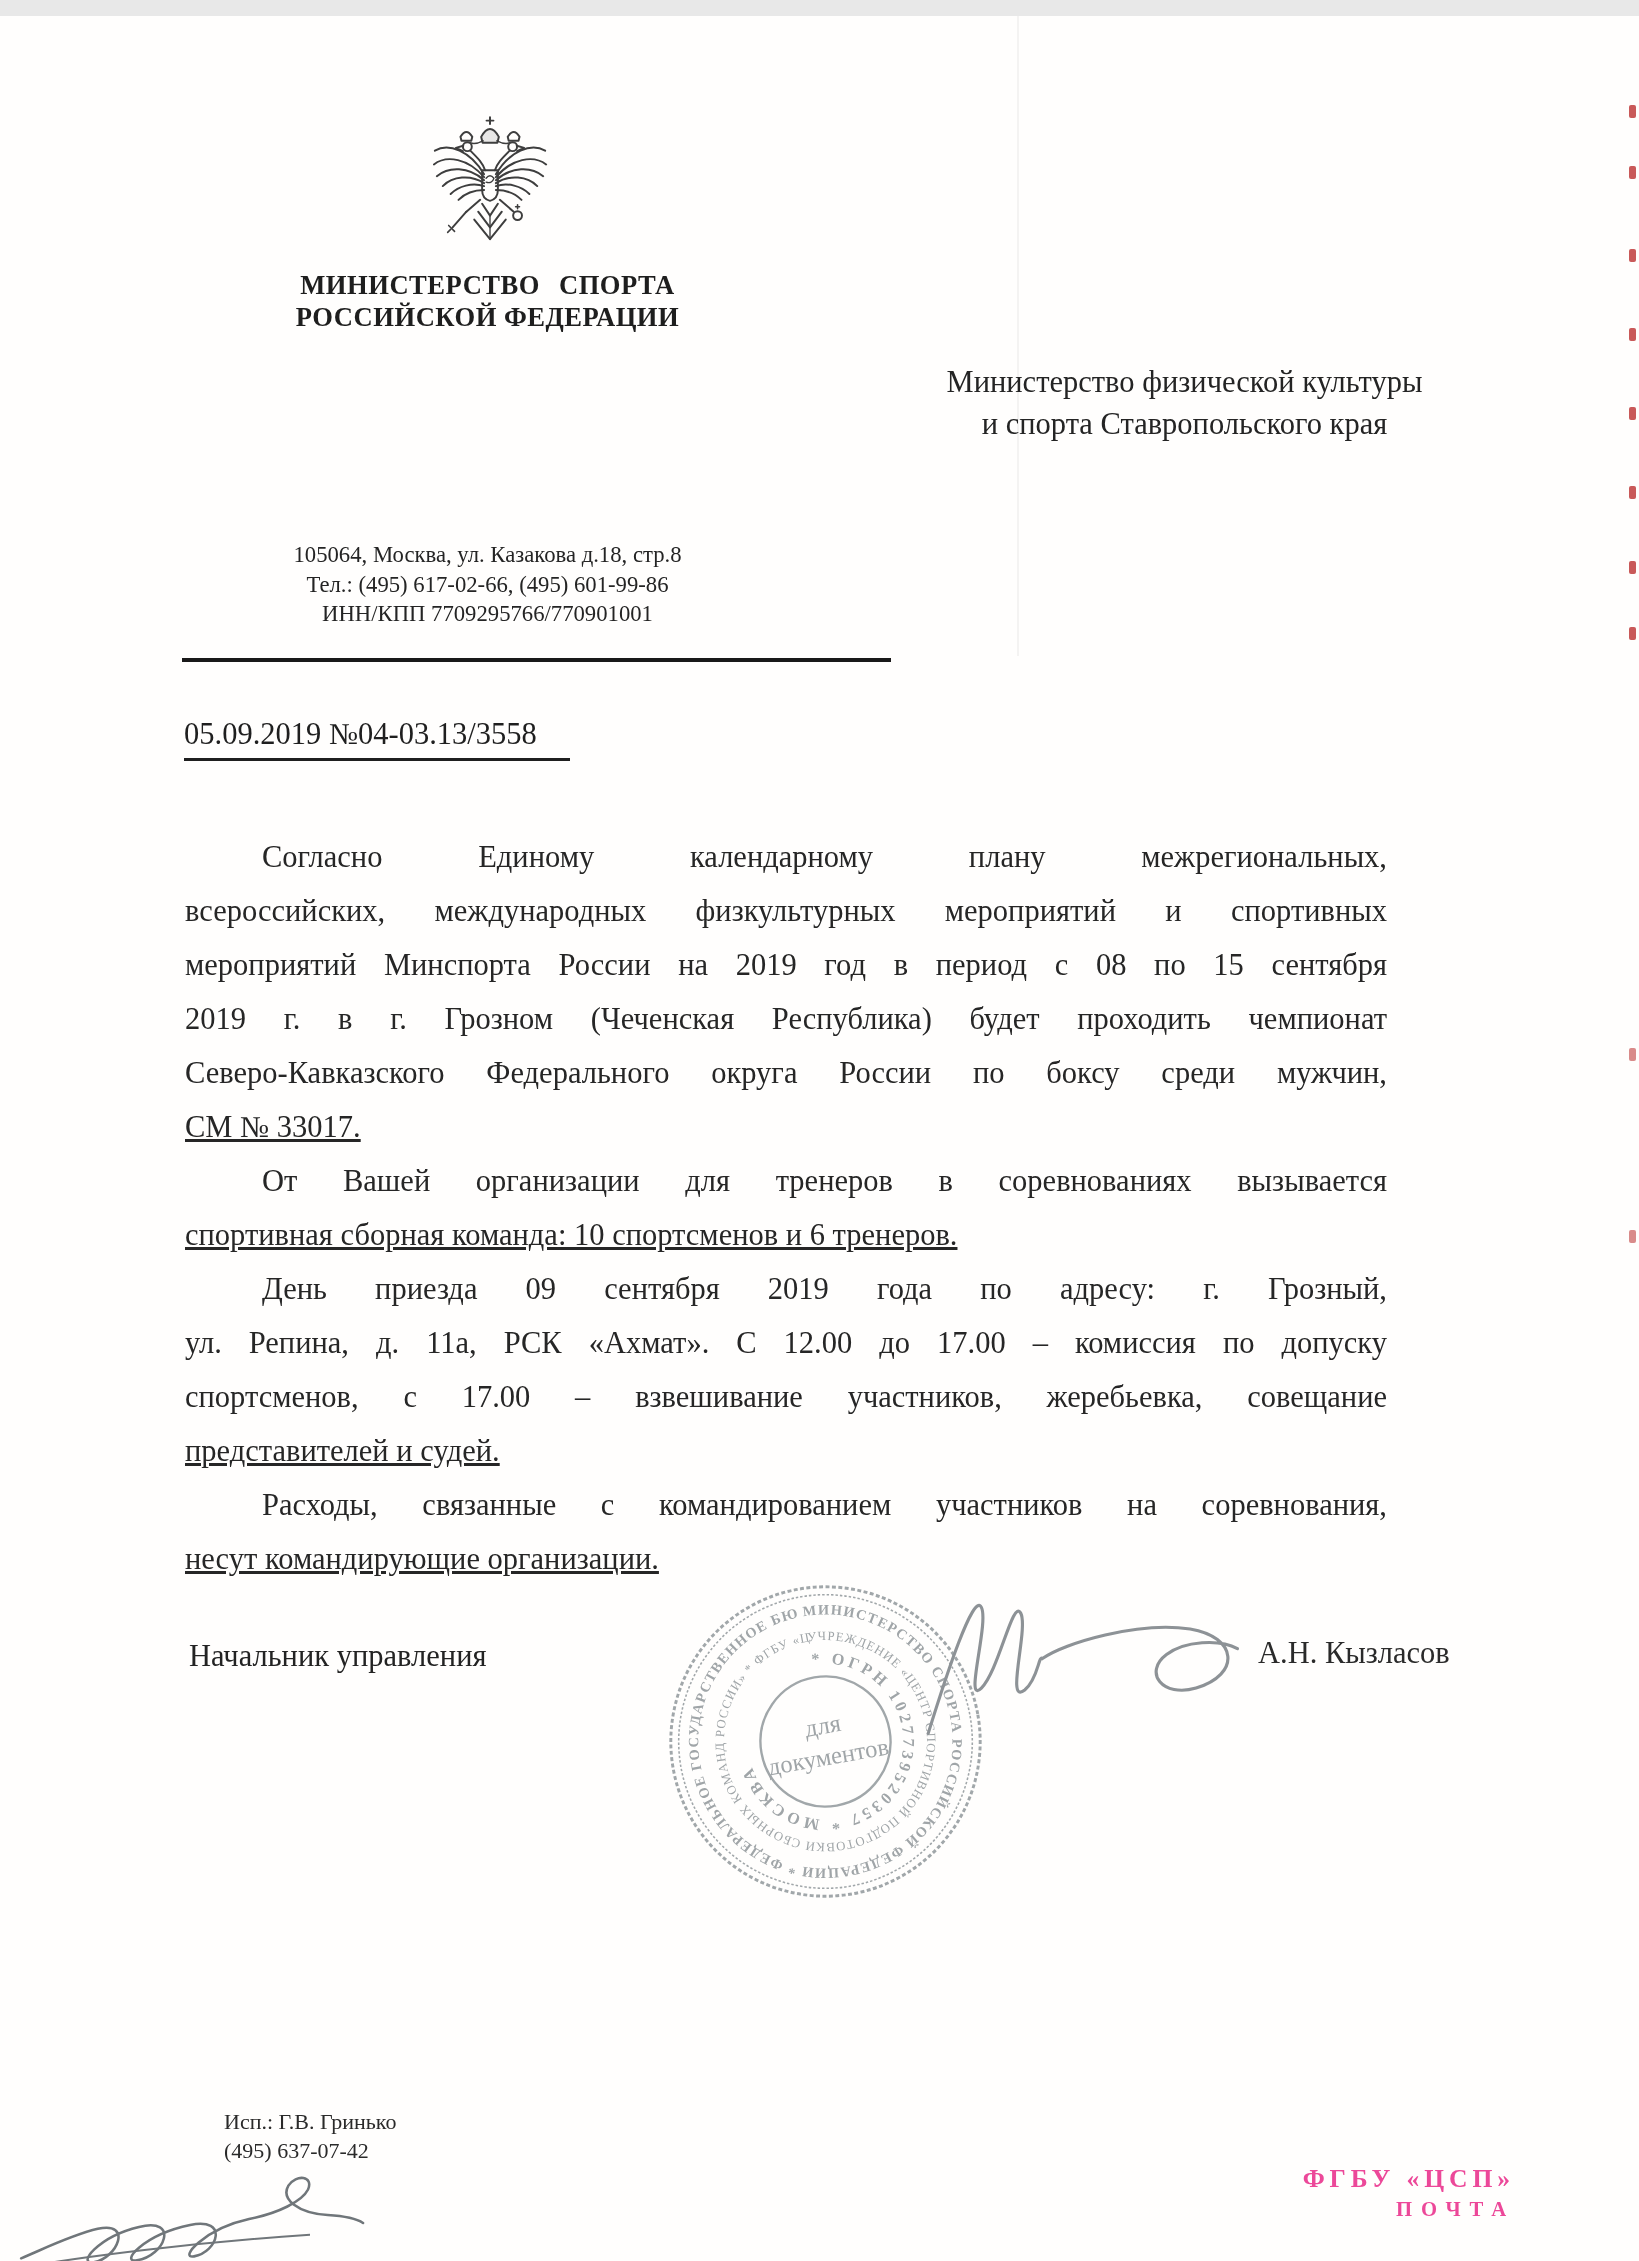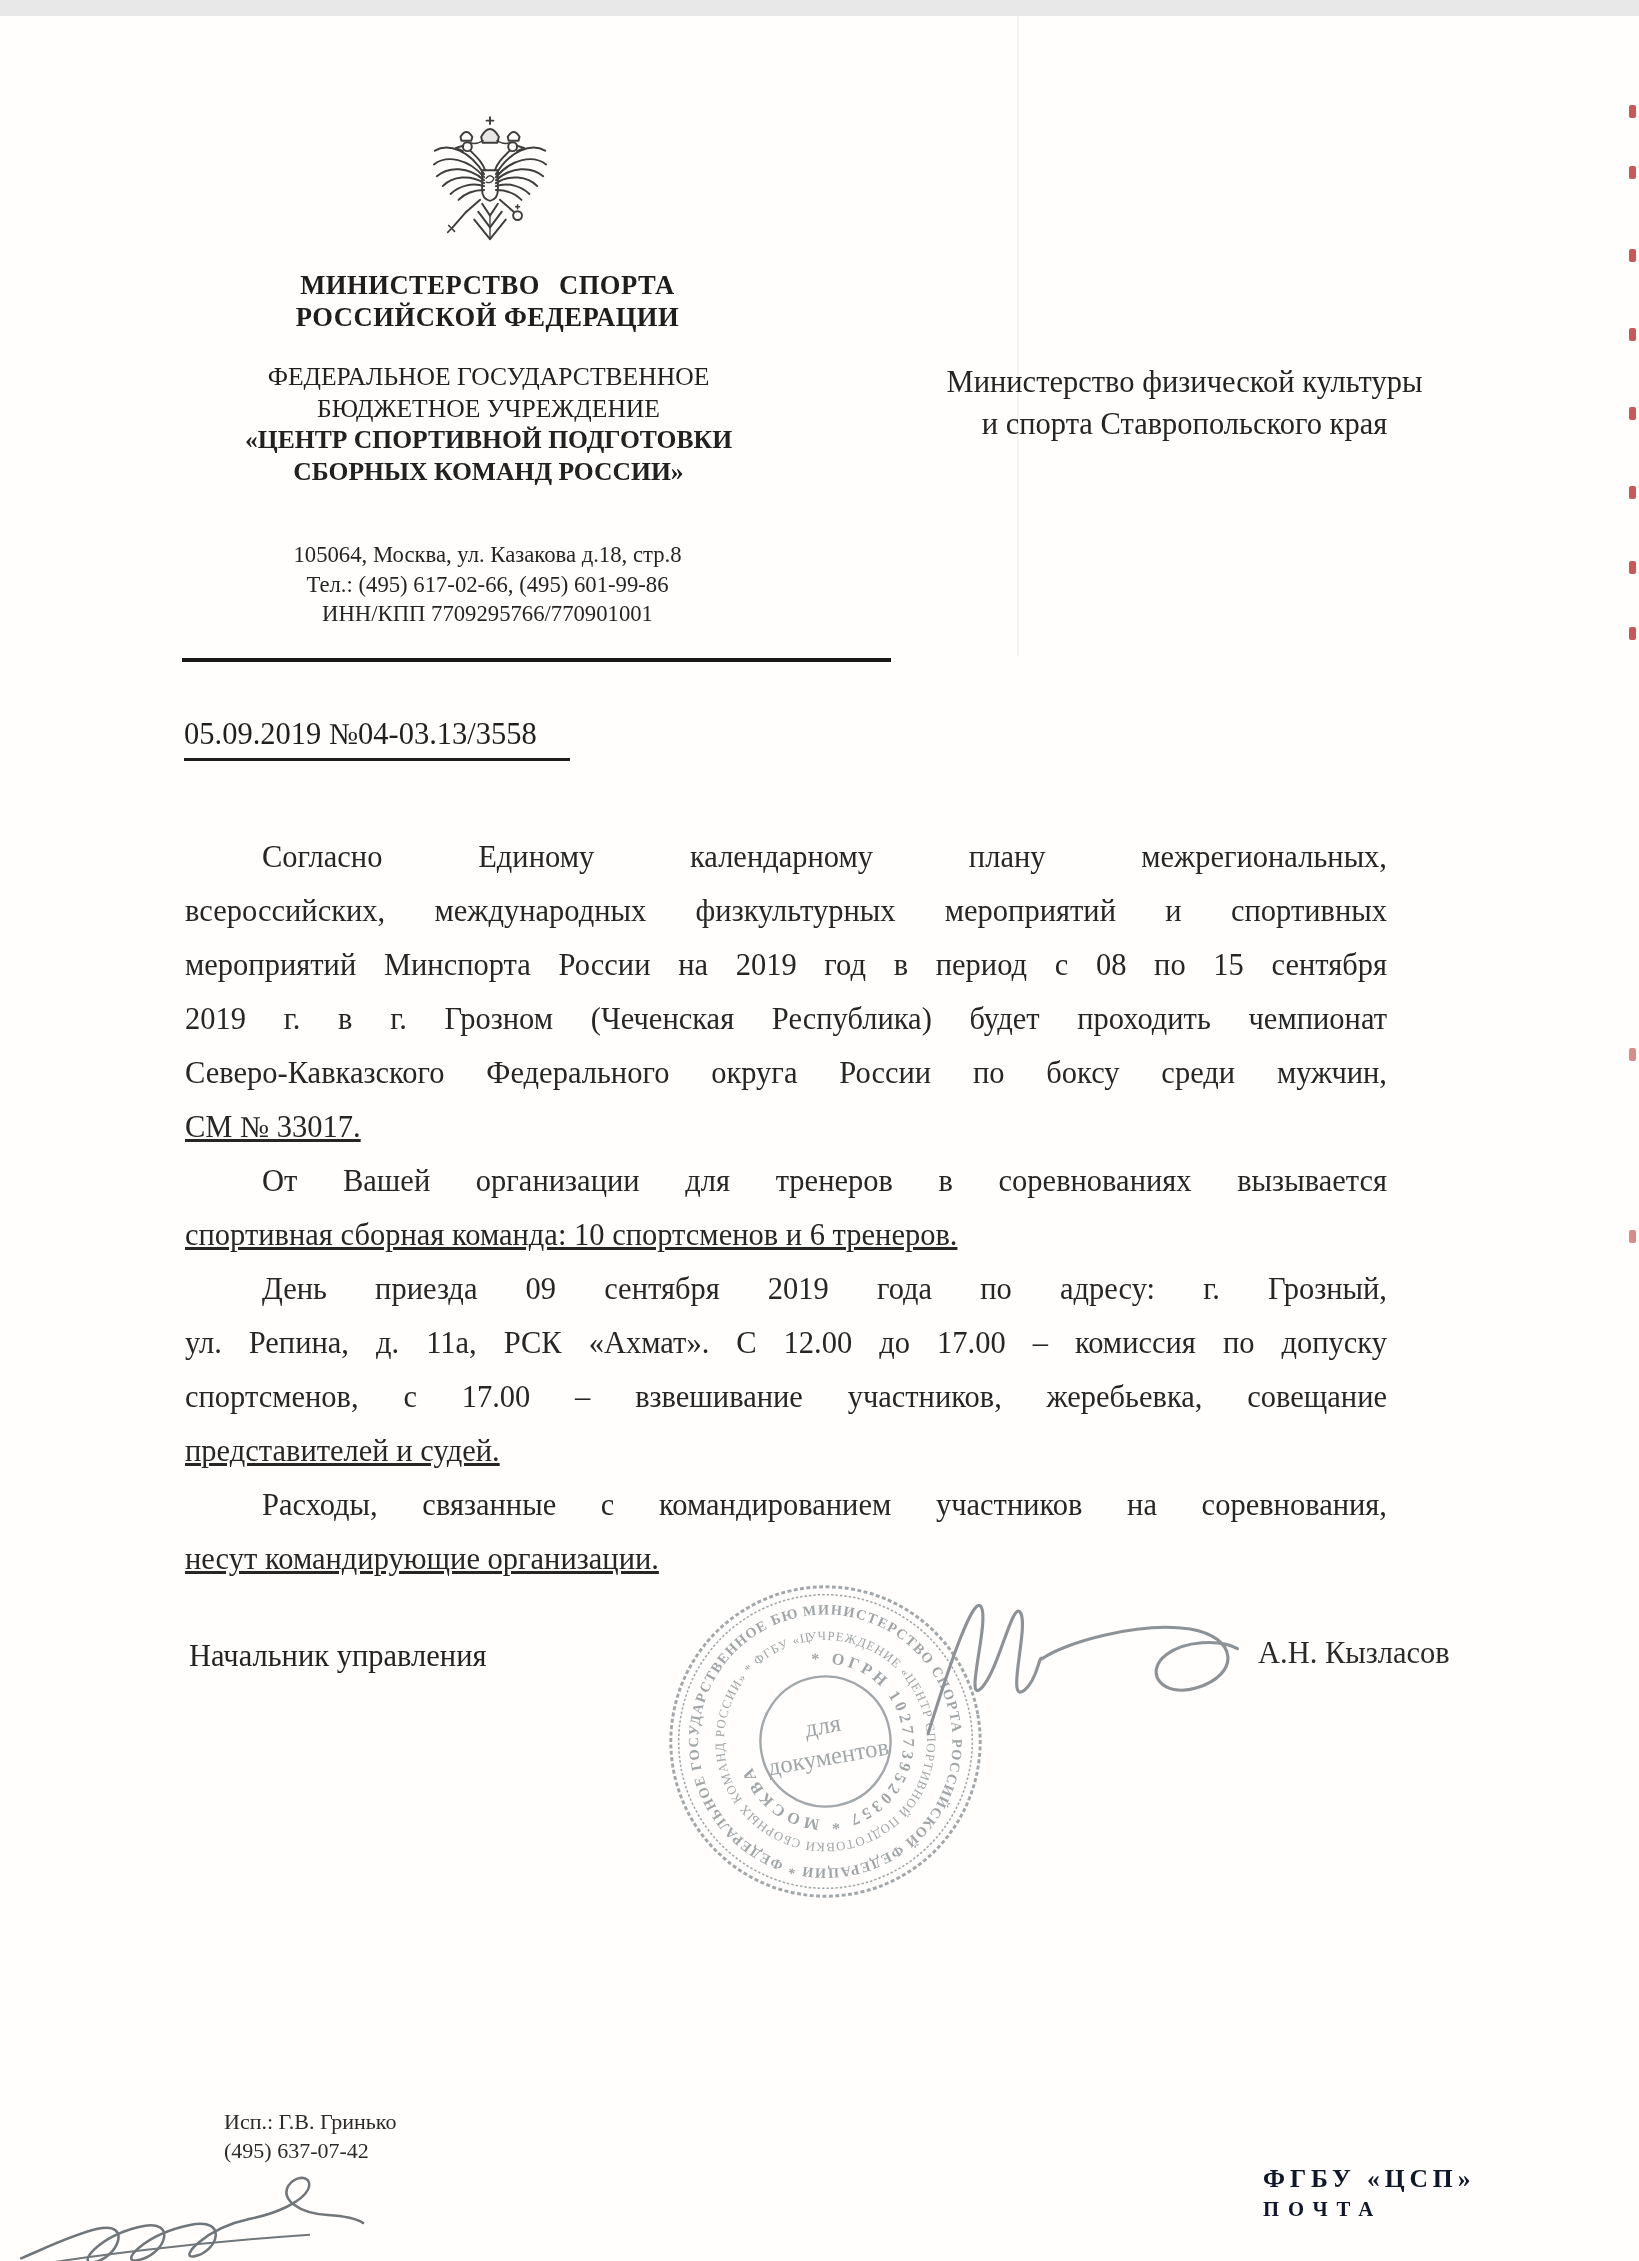--- a/index.html
+++ b/index.html
@@ -34,21 +34,21 @@
   .bl{height:54px;line-height:54px;text-align:justify;text-align-last:justify;white-space:normal;overflow:hidden;}
   .bl.first{text-indent:77px;}
   .bl.end{text-align-last:left;text-decoration:underline;}
   
   .sig-position{position:absolute;left:189px;top:1623px;font-size:30.5px;color:#232323;text-align:right;}
   .sig-name{position:absolute;left:1258px;top:1620px;font-size:30.5px;color:#2a2a2a;}
   .stamp{position:absolute;left:658px;top:1558px;width:335px;height:335px;transform:rotate(-10deg);opacity:.92;}
   .pen-sign{position:absolute;left:877px;top:1542px;width:453px;height:207px;}
   
   .executor{position:absolute;left:224px;top:2092px;font-size:22px;line-height:28.6px;color:#2a2a2a;}
-  .mailstamp{position:absolute;left:1263px;top:2147px;width:217px;text-align:left;color:#0f172a;}
+  .mailstamp{position:absolute;left:1298px;top:2147px;width:217px;text-align:right;color:#ec4899;}
   .mailstamp .l1{font-size:25.6px;font-weight:bold;letter-spacing:4.9px;line-height:31.5px;font-family:"Liberation Serif",serif;}
   .mailstamp .l2{font-size:20.7px;font-weight:bold;letter-spacing:8.9px;line-height:29.6px;}
   .scribble{position:absolute;left:14.8px;top:2148px;width:364px;height:113px;}
   
   .scanline{position:absolute;left:1017px;top:0;width:2px;height:640px;background:rgba(0,0,0,0.045);}
   .redmark{position:absolute;left:1629px;width:6.9px;height:12.8px;background:rgba(186,42,42,0.78);border-radius:2px;}
 </style>
 </head>
 <body>
 
@@ -93,26 +93,20 @@
         <path d="M64 104 v24" stroke-width="1.4"></path>
       </g>
     </svg>
   </div>
 
   <div class="ministry">
     <div class="ws">МИНИСТЕРСТВО СПОРТА</div>
     <div>РОССИЙСКОЙ ФЕДЕРАЦИИ</div>
   </div>
 
-  <div class="orgname">
-    <div>ФЕДЕРАЛЬНОЕ ГОСУДАРСТВЕННОЕ</div>
-    <div>БЮДЖЕТНОЕ УЧРЕЖДЕНИЕ</div>
-    <div class="b">«ЦЕНТР СПОРТИВНОЙ ПОДГОТОВКИ</div>
-    <div class="b">СБОРНЫХ КОМАНД РОССИИ»</div>
-  </div>
 
   <div class="address">
     <div>105064, Москва, ул. Казакова д.18, стр.8</div>
     <div>Тел.: (495) 617-02-66, (495) 601-99-86</div>
     <div>ИНН/КПП 7709295766/770901001</div>
   </div>
 
   <div class="hrule"></div>
 
   <div class="recipient">

